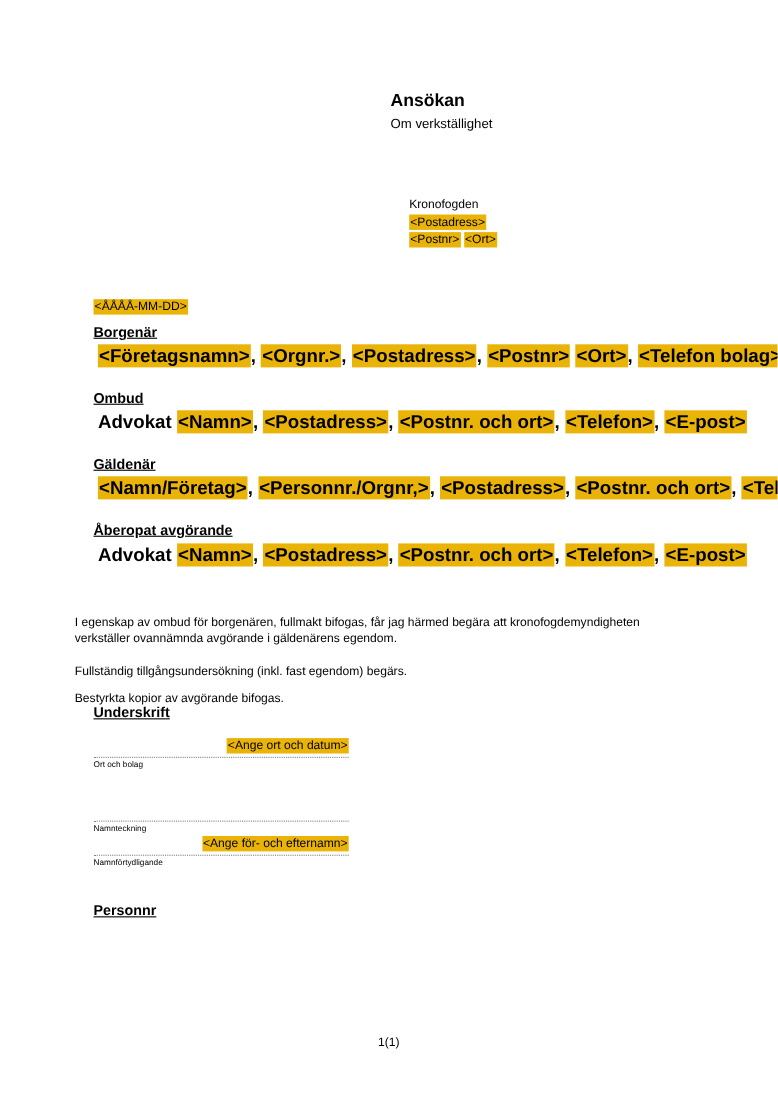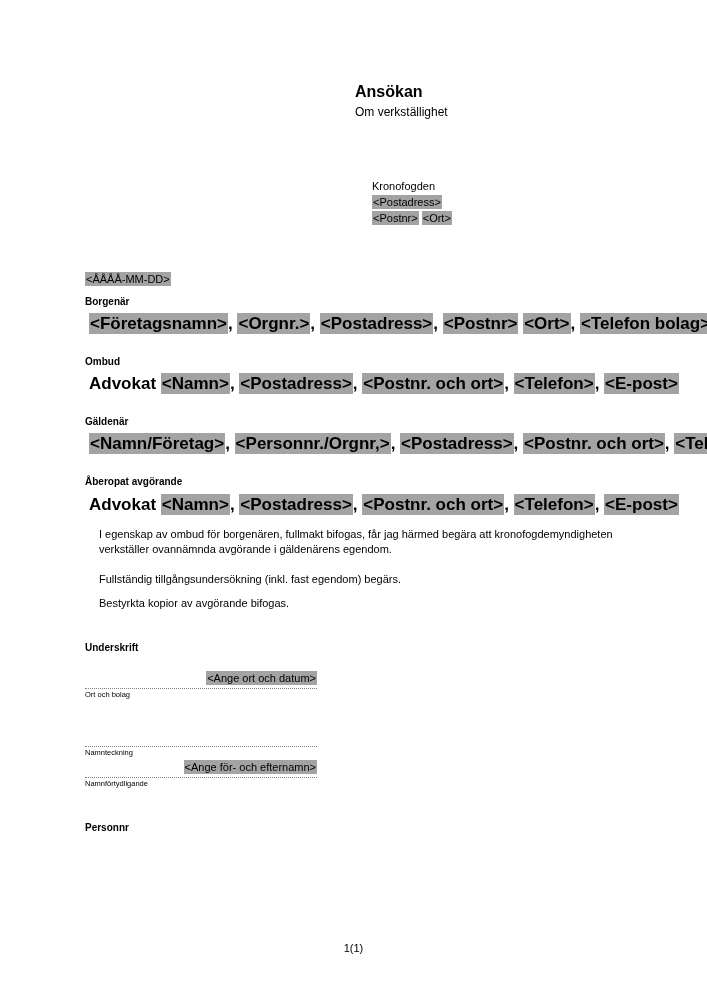--- a/index.html
+++ b/index.html
@@ -18,33 +18,33 @@
     font-size: 16px; font-weight: bold; line-height: 19px;
   }
   .doc-subtitle {
     left: 355px; top: 105px;
     font-size: 12px; line-height: 15px;
   }
   .recipient {
     left: 372px; top: 178px;
     font-size: 11px; line-height: 16px;
   }
-  .hl { background: #a3a3a3; padding: 1px 1px; }
+  .hl { background: #eab308; padding: 1px 1px; }
   .date-line { left: 85px; top: 249px; font-size: 11px; margin-top: 24px; }
   .section-heading {
     left: 85px;
-    font-size: 10px; font-weight: bold; line-height: 15px;
+    font-size: 13px; font-weight: bold; line-height: 15px; text-decoration: underline;
   }
   .line {
     left: 89px;
     font-size: 17px; line-height: 15px; white-space: nowrap; font-weight: bold;
   }
   .para {
-    left: 99px; width: 545px;
-    font-size: 11px; line-height: 15px;
+    left: 68px; width: 545px;
+    font-size: 11px; line-height: 15px; margin-top: 32px;
   }
   .sig-field { left: 85px; width: 232px; }
   .sig-value {
     border-bottom: 1px dotted #808080;
     font-size: 11px; line-height: 14px;
     padding-bottom: 3px; min-height: 14px; text-align: right;
   }
   .sig-rule {
     border-bottom: 1px dotted #808080;
     height: 0;

